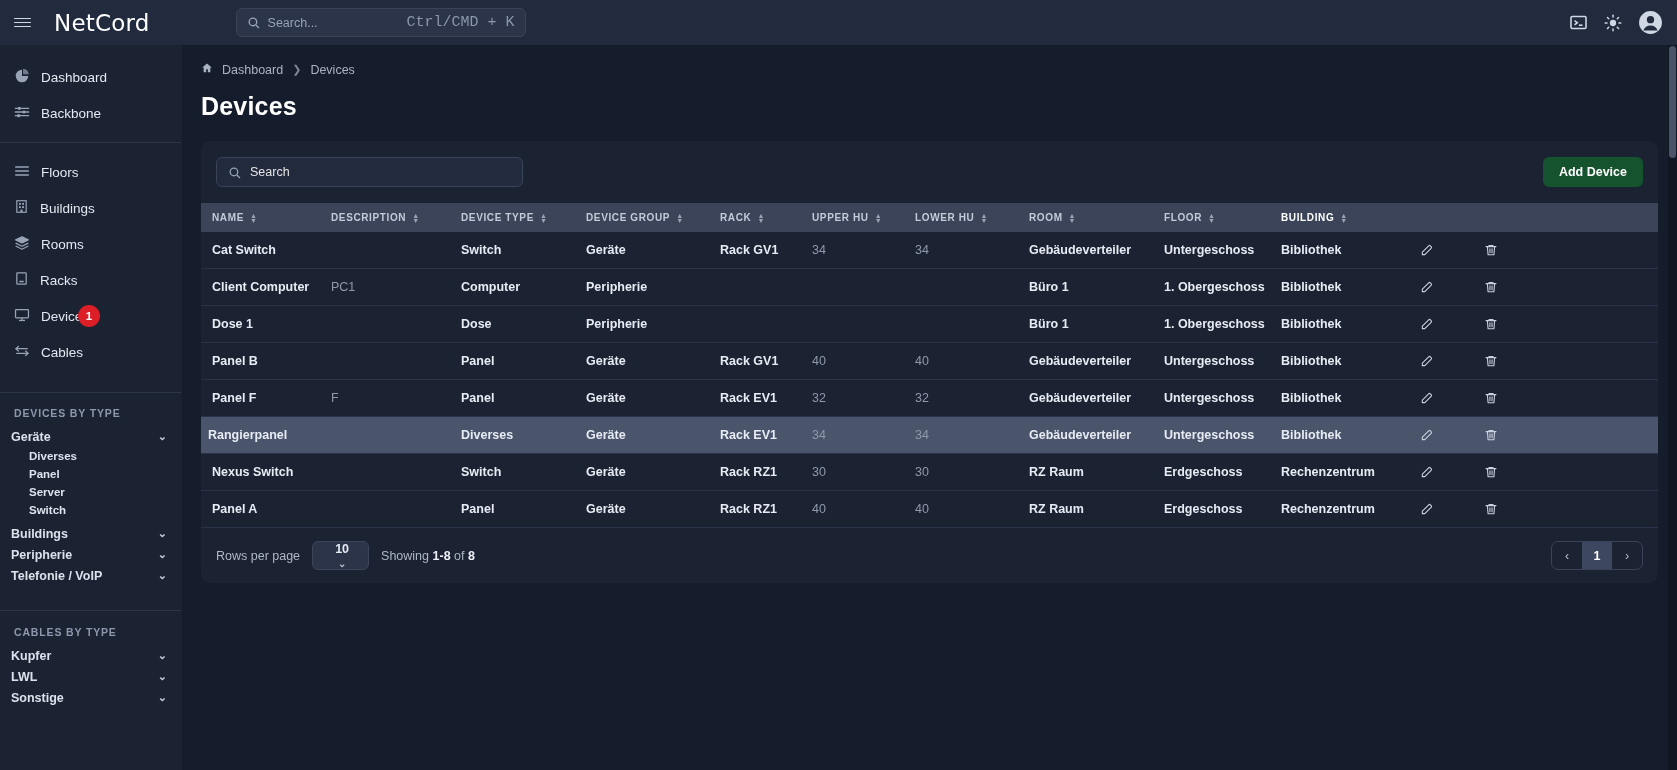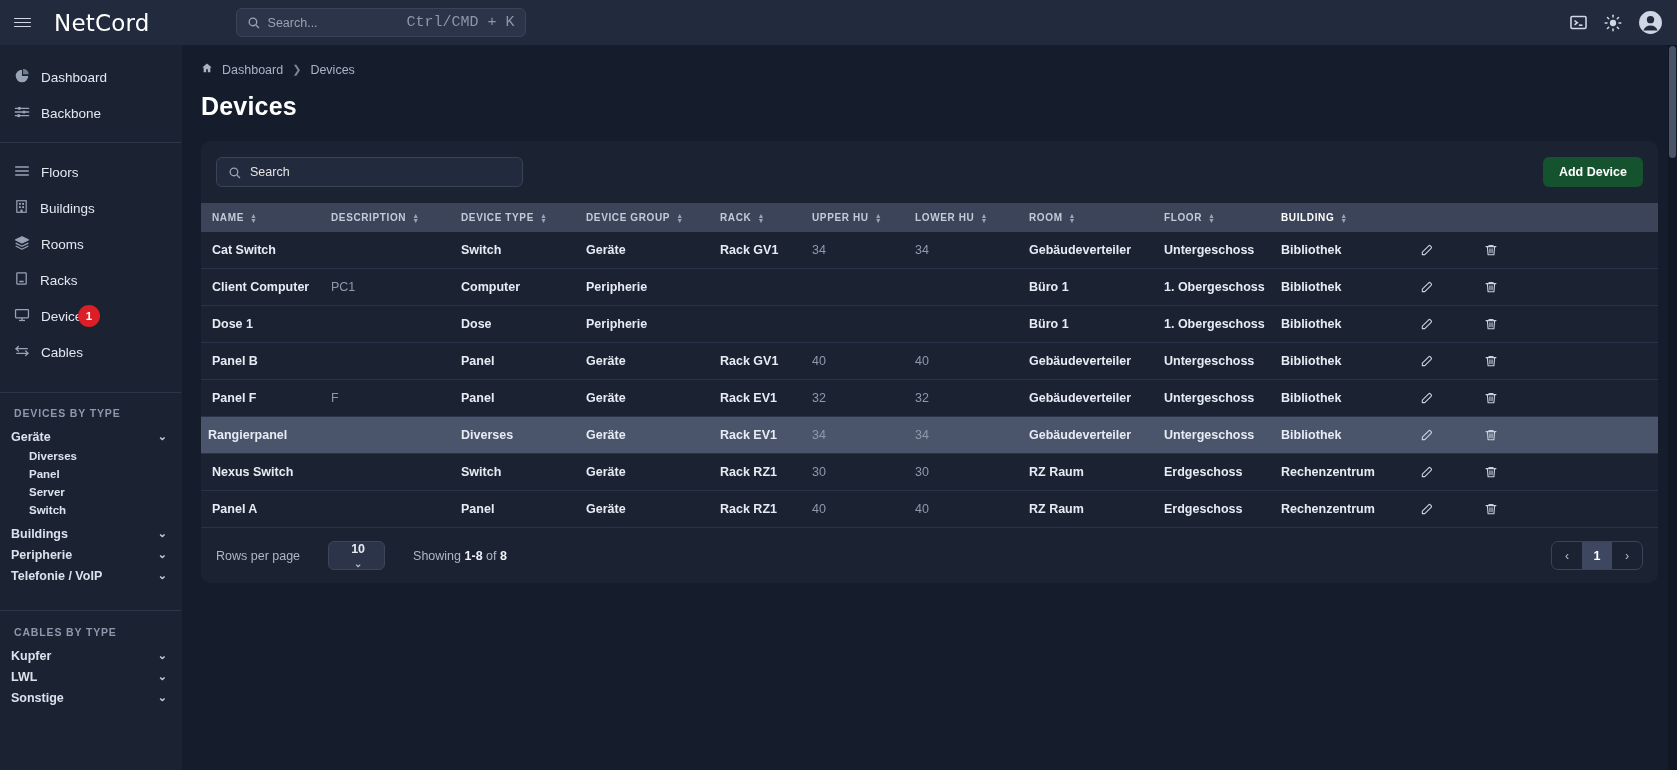--- a/index.html
+++ b/index.html
@@ -142,21 +142,21 @@
   tbody td.dim { color:#8f99ab; font-weight:400;margin-top:36px; }
   tbody td.desc { color:#8f99ab; font-weight:400; }
   .act-cell { text-align:left; }
   .act-wrap { display:flex; align-items:center; gap:50px; padding-left: 6px;}
   .act-ico { cursor:pointer; color:#c9d1de; display:inline-flex; }
 
   .card-foot {
     display:flex; align-items:center; justify-content:space-between;
     padding: 13px 15px;
   }
-  .foot-left { display:flex; align-items:center; gap:28px; }
+  .foot-left { display:flex; align-items:center; gap:12px; }
   .rpp-label { color:#aeb7c6; font-size:12.5px; }
   .rpp-sel {
     width:57px; height:29px; background:#2b3448; border:1px solid #3d real; border:1px solid #3d4659;
     border-radius:6px; color:#e6ebf3; font-size:12.5px; font-weight:700;
     display:flex; align-items:center; justify-content:space-between;
     padding: 0 8px 0 11px; cursor:pointer;flex-direction:column;
   }
   .rpp-sel .chv { font-size:10px; color:#b6bfcd; }
   .showing { color:#aeb7c6; font-size:12.5px; }
   .showing b { color:#eef2f8; }

